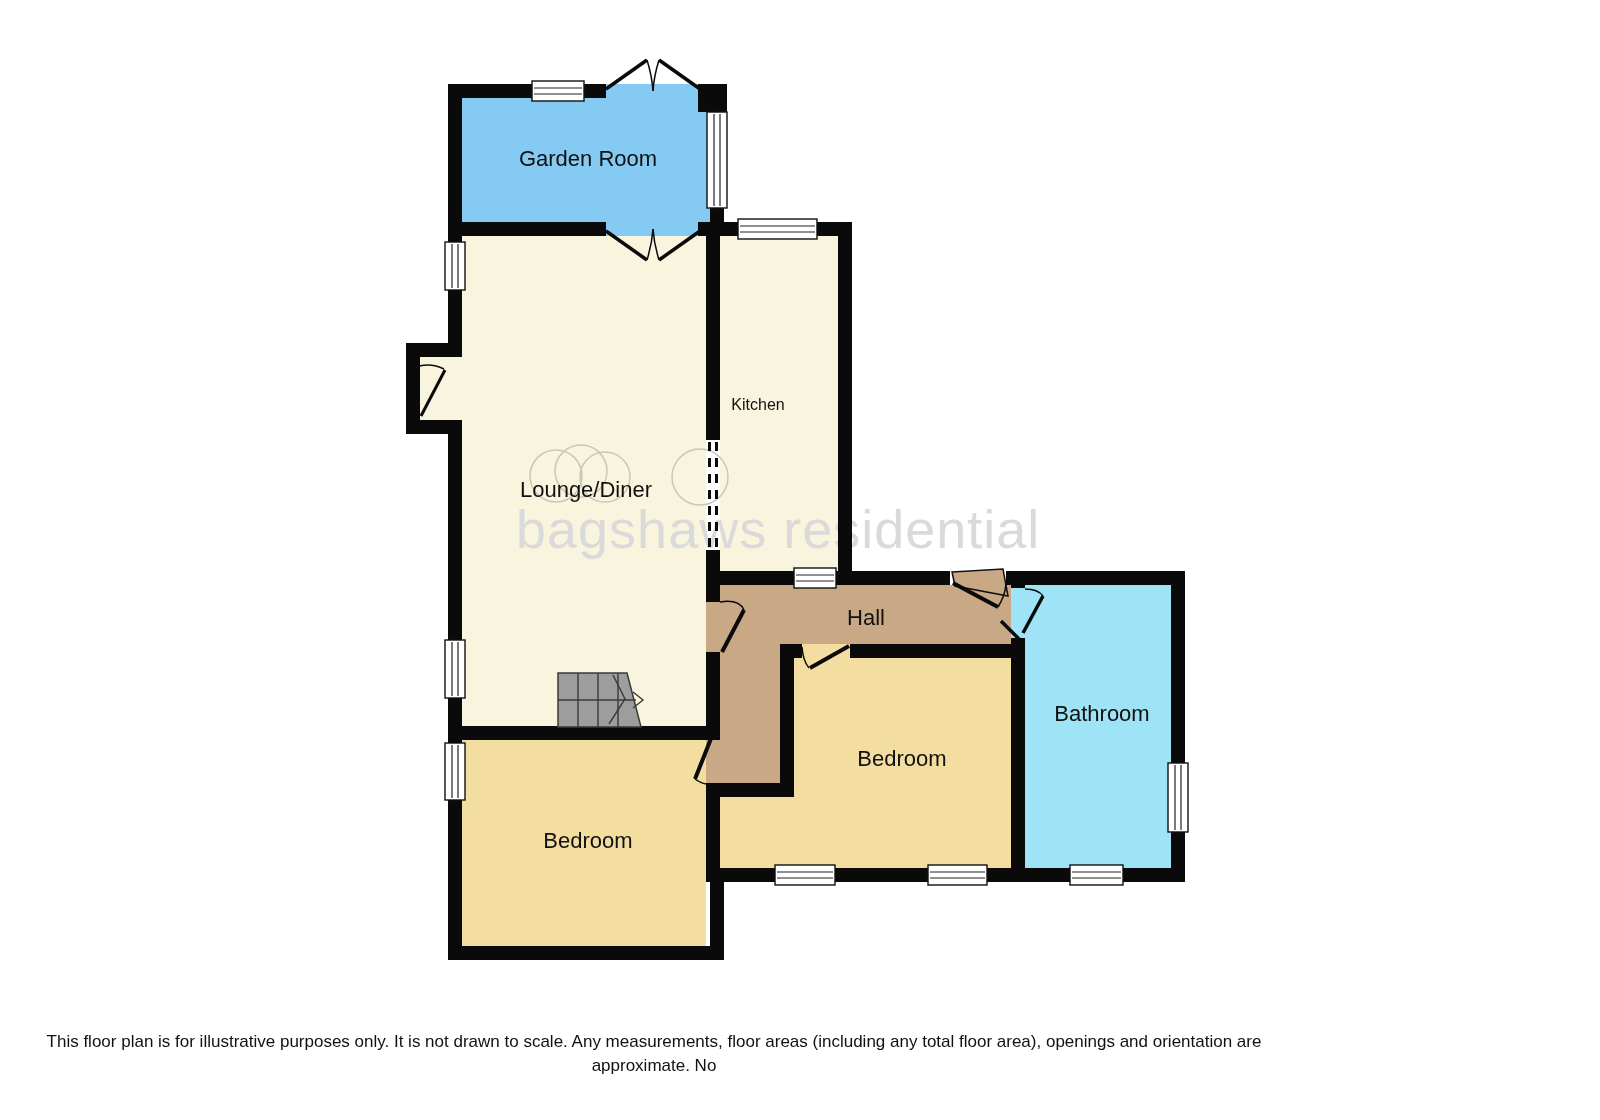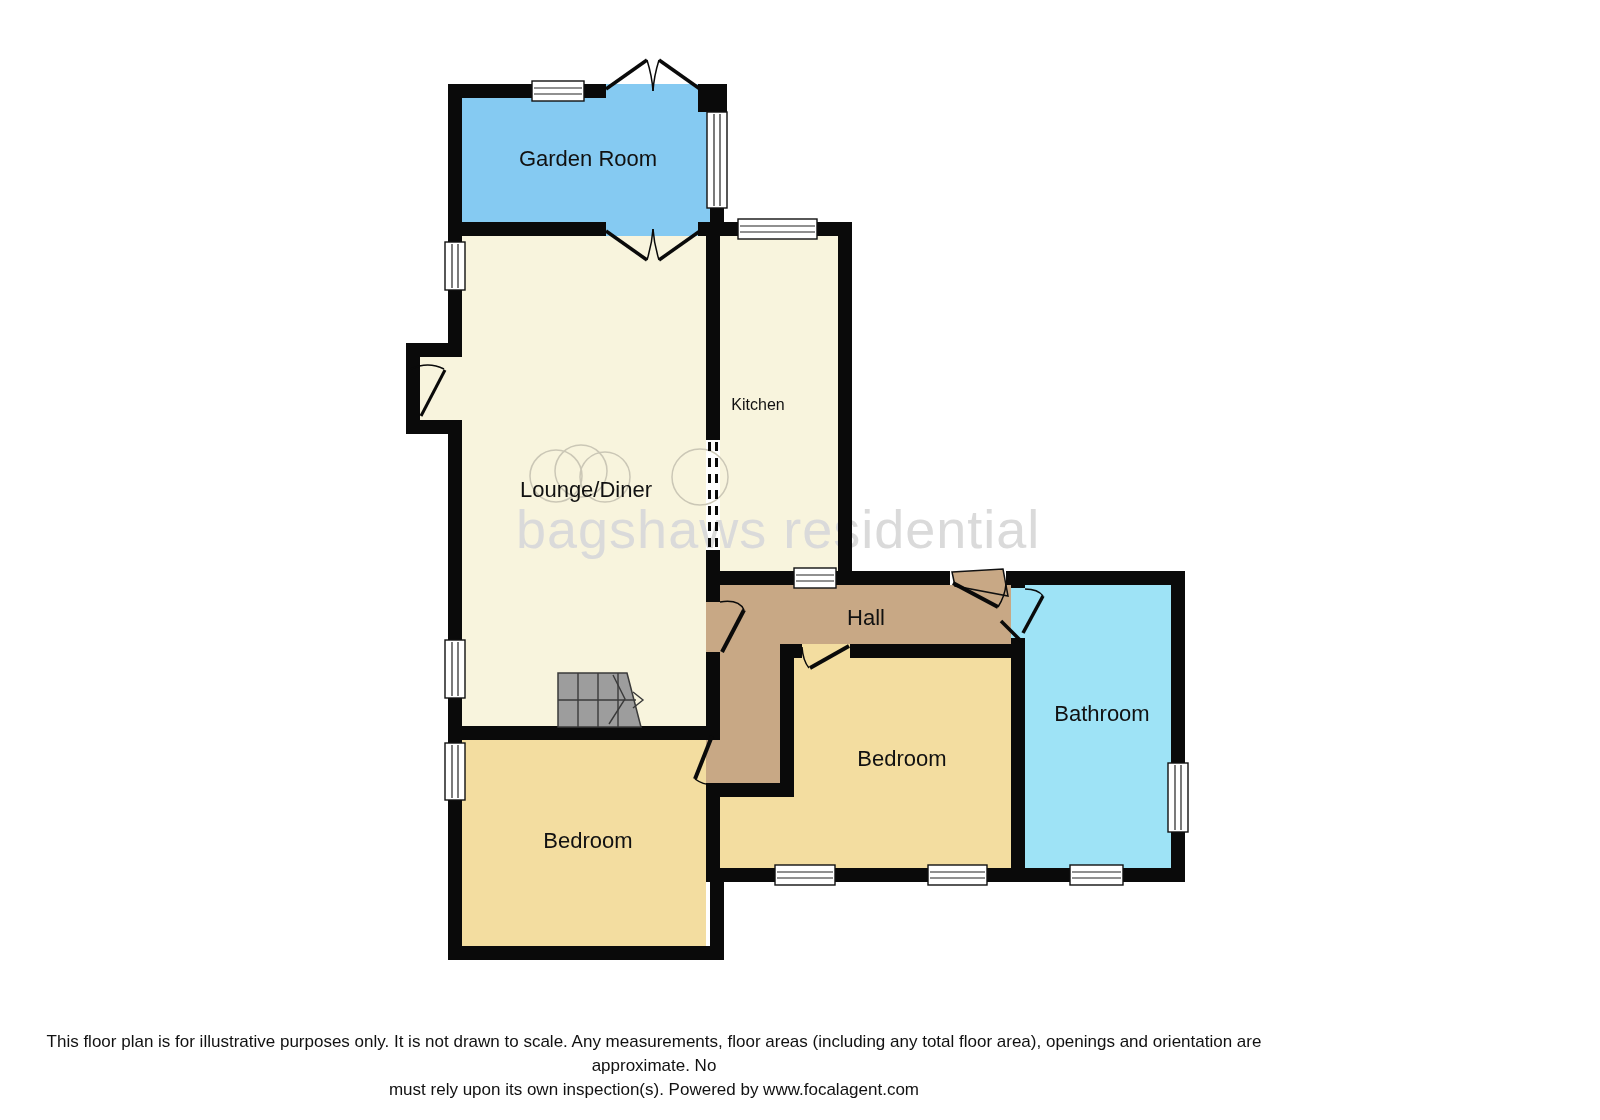--- a/index.html
+++ b/index.html
@@ -232,15 +232,14 @@
     <text class="room-label small" x="758" y="410">Kitchen</text>
     <text class="room-label" x="866" y="625">Hall</text>
     <text class="room-label" x="902" y="766">Bedroom</text>
     <text class="room-label" x="1102" y="721">Bathroom</text>
     <text class="room-label" x="588" y="848">Bedroom</text>
   </g>
 </svg>
 
   <div class="disclaimer">
     <div>This floor plan is for illustrative purposes only. It is not drawn to scale. Any measurements, floor areas (including any total floor area), openings and orientation are approximate. No</div>
-    <div>must rely upon its own inspection(s). Powered by www.focalagent.com</div>
   </div>
 </div>
 
 </body></html>

